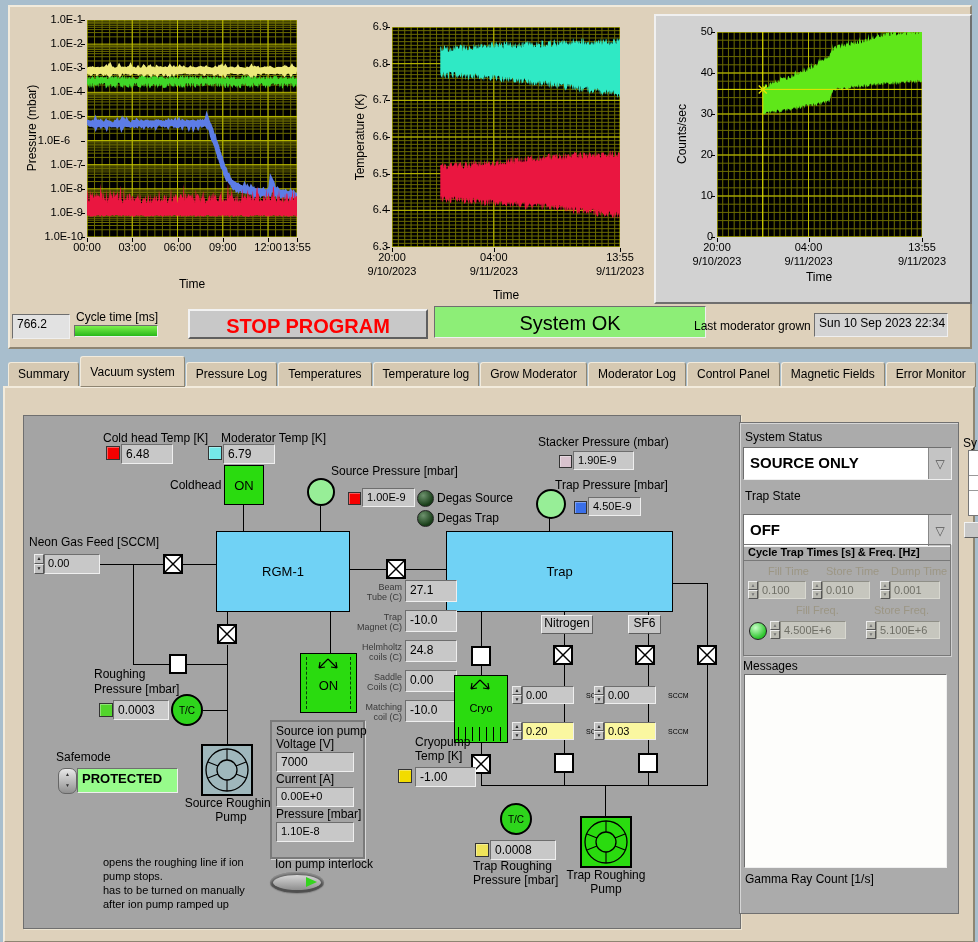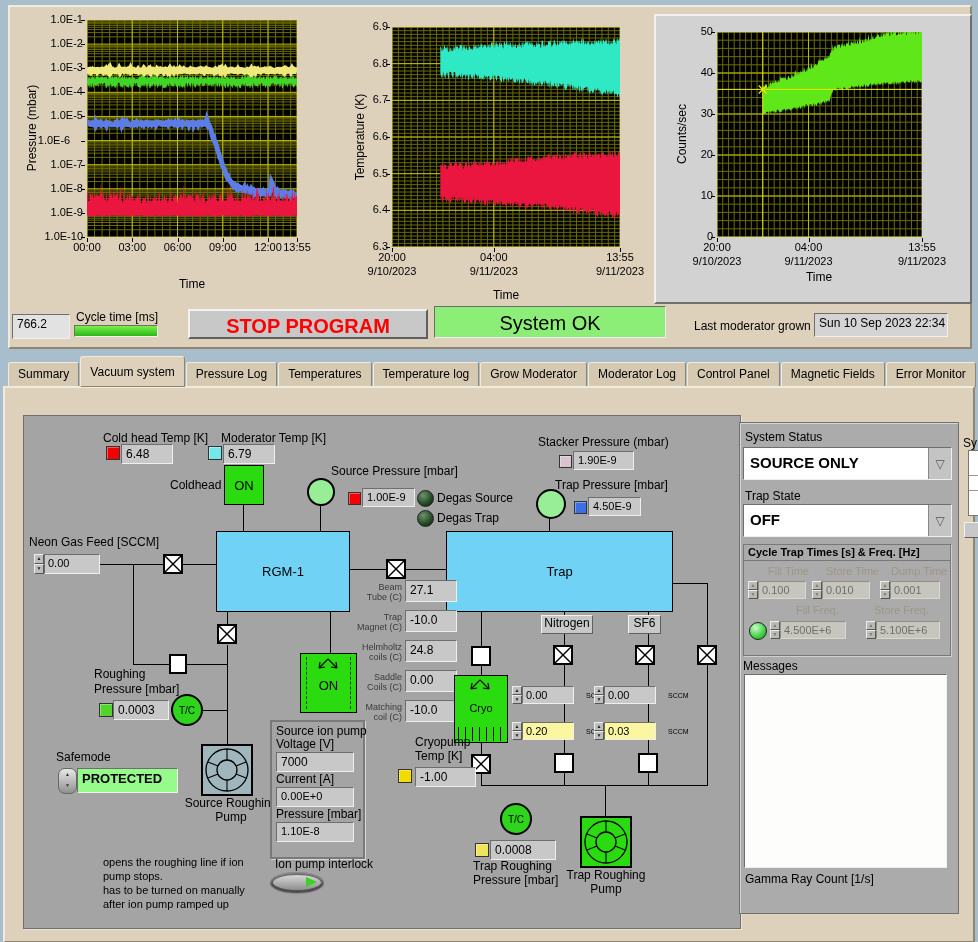--- a/index.html
+++ b/index.html
@@ -465,21 +465,21 @@
           <div class="tickmark-v" style="left: 266px; top: 222px;"></div>
         </div>
     </div>
 
     <div class="vbox sunken" style="left:2px;top:307px;width:52px;height:21px;background:#E2E2E2;">766.2</div>
     <div class="lbl" style="left:66px;top:303px;font-size:12px;">Cycle time [ms]</div>
     <div class="sunken" style="position:absolute;left:64px;top:318px;width:82px;height:10px;">
       <div style="width:100%;height:100%;background:linear-gradient(180deg,#7CF04C,#28B818);"></div>
     </div>
     <div class="raised" style="position:absolute;left:178px;top:302px;width:240px;height:30px;border-width:2px;text-align:center;font-size:20px;font-weight:bold;color:#F00;padding-top:4px;box-sizing:border-box;cursor:default;">STOP PROGRAM</div>
-    <div class="sunken" style="position:absolute;left:424px;top:299px;width:232px;height:32px;background:#8DEE77;font-size:20px;text-align:center;padding-top:5px;box-sizing:border-box;">System OK</div>
+    <div class="sunken" style="position:absolute;left:424px;top:299px;width:272px;height:32px;background:#8DEE77;font-size:20px;text-align:center;padding-top:5px;box-sizing:border-box;">System OK</div>
     <div class="lbl" style="left:684px;top:312px;">Last moderator grown</div>
     <div class="vbox sunken" style="left:804px;top:306px;width:128px;height:20px;background:#D4D4D4;font-size:12px;">Sun 10 Sep 2023 22:34</div>
   </div>
 
   <div id="tabbar" class="abs" style="left:8px;top:356px;height:30px;white-space:nowrap;"><div class="tab">Summary</div><div class="tab active">Vacuum system</div><div class="tab">Pressure Log</div><div class="tab">Temperatures</div><div class="tab">Temperature log</div><div class="tab">Grow Moderator</div><div class="tab">Moderator Log</div><div class="tab">Control Panel</div><div class="tab">Magnetic Fields</div><div class="tab">Error Monitor</div></div>
 
   <div class="panel3d" style="left:3px;top:386px;width:968px;height:553px;">
 
     <div class="abs" style="left:18px;top:27px;width:716px;height:512px;background:#A4A4A4;border:1px solid #6F6F6F;box-shadow:1px 1px 0 #EDE5D3;">
 
@@ -726,21 +726,21 @@
       <div class="lbl" style="left:536px;top:466px;width:92px;text-align:center;">Pump</div>
     </div>
 
     <div class="abs" style="left:734px;top:34px;width:218px;height:490px;background:#ABABAB;border:1px solid #707070;box-shadow:inset 1px 1px 0 #D6D6D6;">
       <div class="lbl" style="left:5px;top:7px;">System Status</div>
       <div class="dropdown" style="left:3px;top:24px;width:207px;height:31px;">
         <div class="dval">SOURCE ONLY</div>
         <div class="dbtn">▽</div>
       </div>
       <div class="lbl" style="left:5px;top:66px;">Trap State</div>
-      <div class="dropdown" style="left:3px;top:81px;width:207px;height:31px;">
+      <div class="dropdown" style="left:3px;top:91px;width:207px;height:31px;">
         <div class="dval">OFF</div>
         <div class="dbtn">▽</div>
       </div>
 
       <div class="abs" style="left:3px;top:121px;width:206px;height:110px;border:1px solid #787878;box-shadow:1px 1px 0 #CFCFCF;">
         <div style="font-size:11px;font-weight:bold;padding:1px 4px 2px 4px;border-bottom:1px solid #787878;white-space:nowrap;">Cycle Trap Times [s] &amp; Freq. [Hz]</div>
         <div class="dimlbl" style="left:24px;top:20px;">Fill Time</div>
         <div class="dimlbl" style="left:82px;top:20px;">Store Time</div>
         <div class="dimlbl" style="left:147px;top:20px;">Dump Time</div>
         <div class="spin dim" style="left:4px;top:36px;height:18px;">

